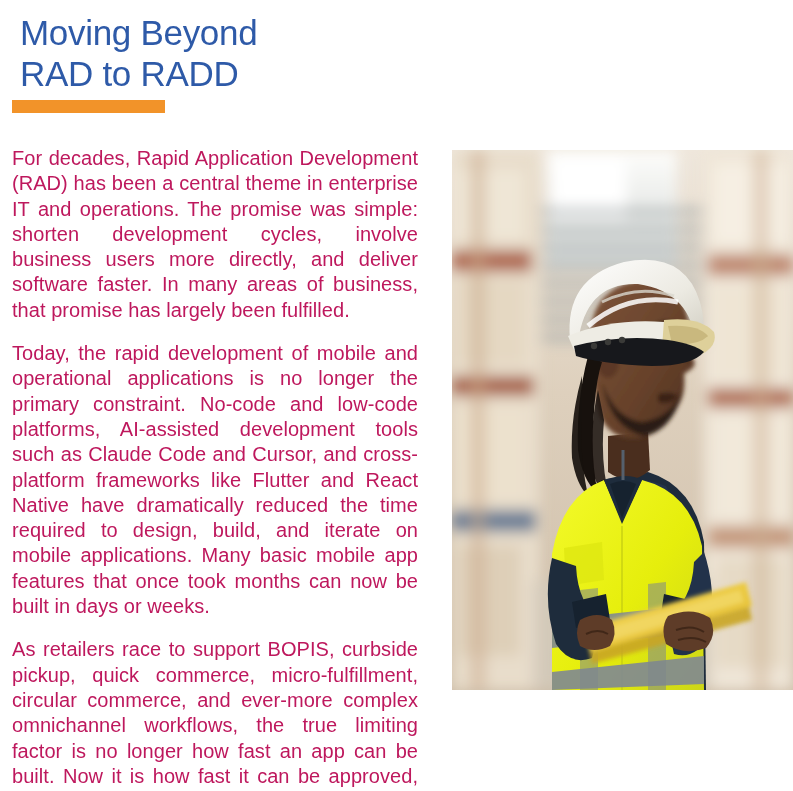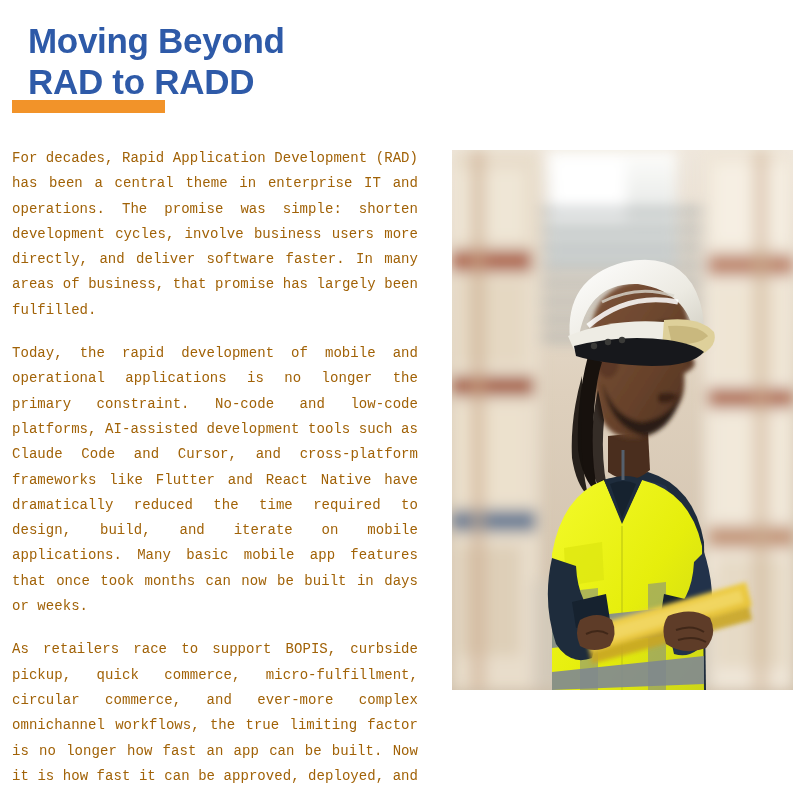--- a/index.html
+++ b/index.html
@@ -23,24 +23,24 @@
   }
 
   
   .headline {
     position: absolute;
     left: 12px;
     top: 4px;
     width: 460px;
     font-size: 35px;
     line-height: 41px;
-    font-weight: bold;
+    font-weight: normal;
     letter-spacing: -0.3px;
     color: #2e5aa8;
-    margin: 16px;
+    margin: 8px;
     white-space: pre-line;
   }
   .accent-bar {
     position: absolute;
     left: 12px;
     top: 100px;
     width: 153px;
     height: 13px;
     background: #f29329;
   }
@@ -49,27 +49,26 @@
   .text-col {
     position: absolute;
     left: 12px;
     top: 146px;
     width: 406px;
     height: 645px;
     overflow: hidden;
   }
   .para {
     margin: 0 0 18px 0;
-    font-size: 14px;
+    font-size: 20px;
     line-height: 25.3px;
     text-align: justify;
     text-justify: inter-word;
-    color: #a16207;
+    color: #be185d;
     letter-spacing: 0.05px;
-    font-family: Liberation Mono, monospace;
   }
   .para:last-child { margin-bottom: 16px; }
 
   
   .photo {
     position: absolute;
     left: 452px;
     top: 150px;
     width: 341px;
     height: 540px;

